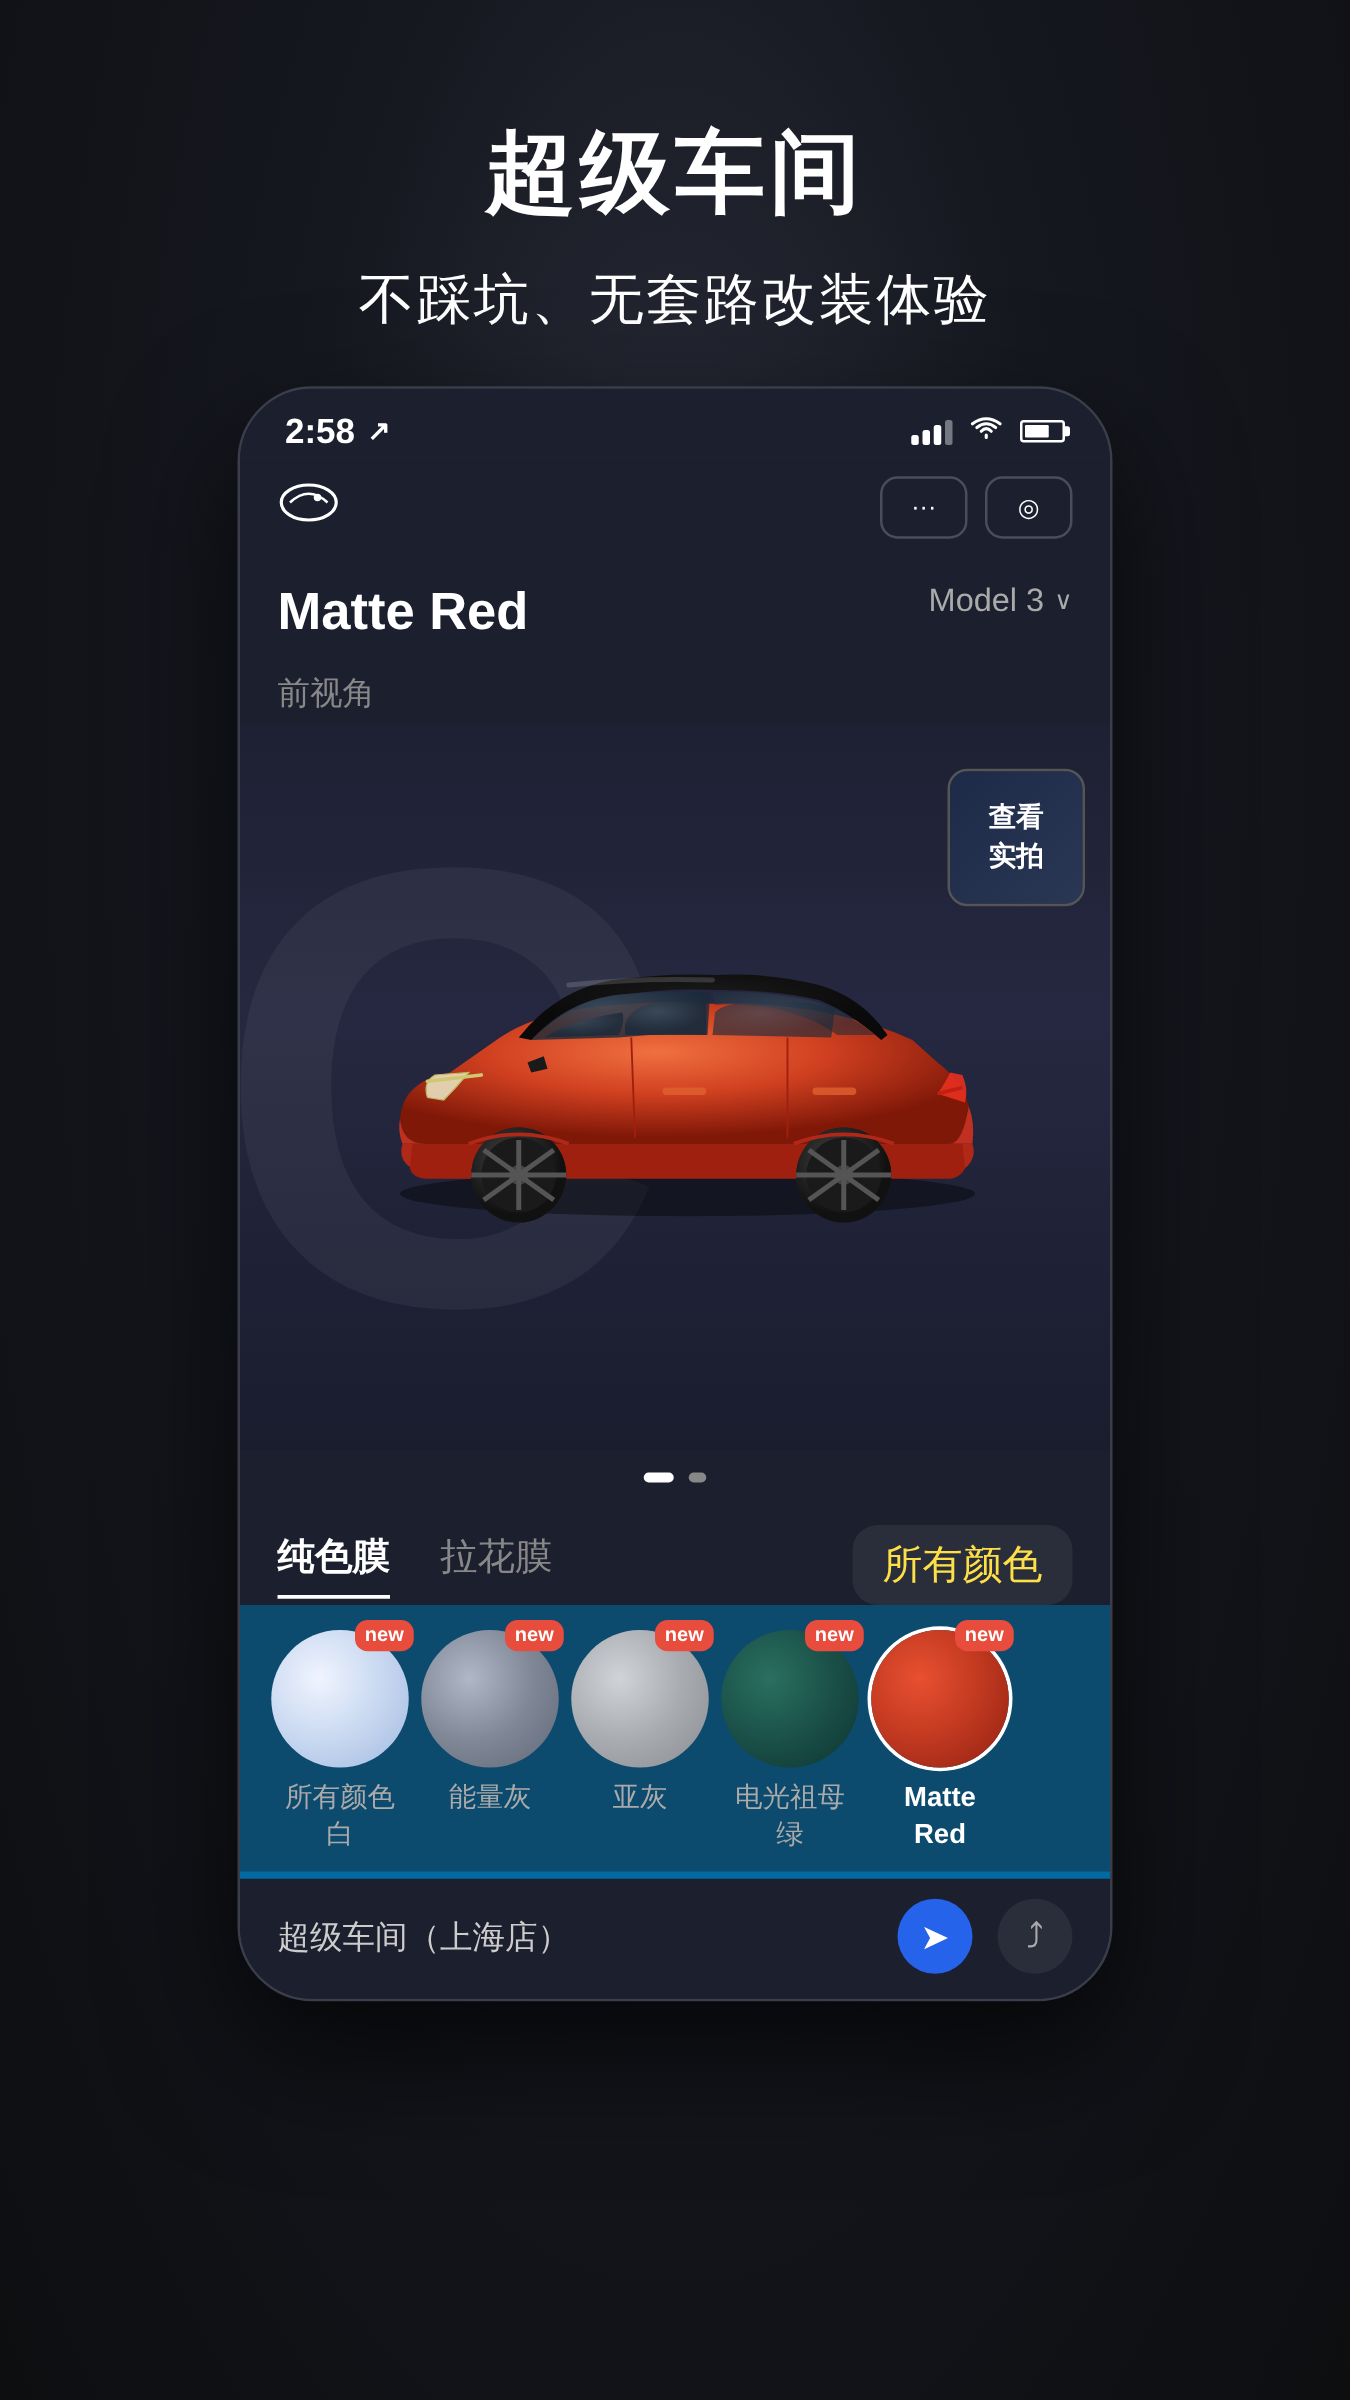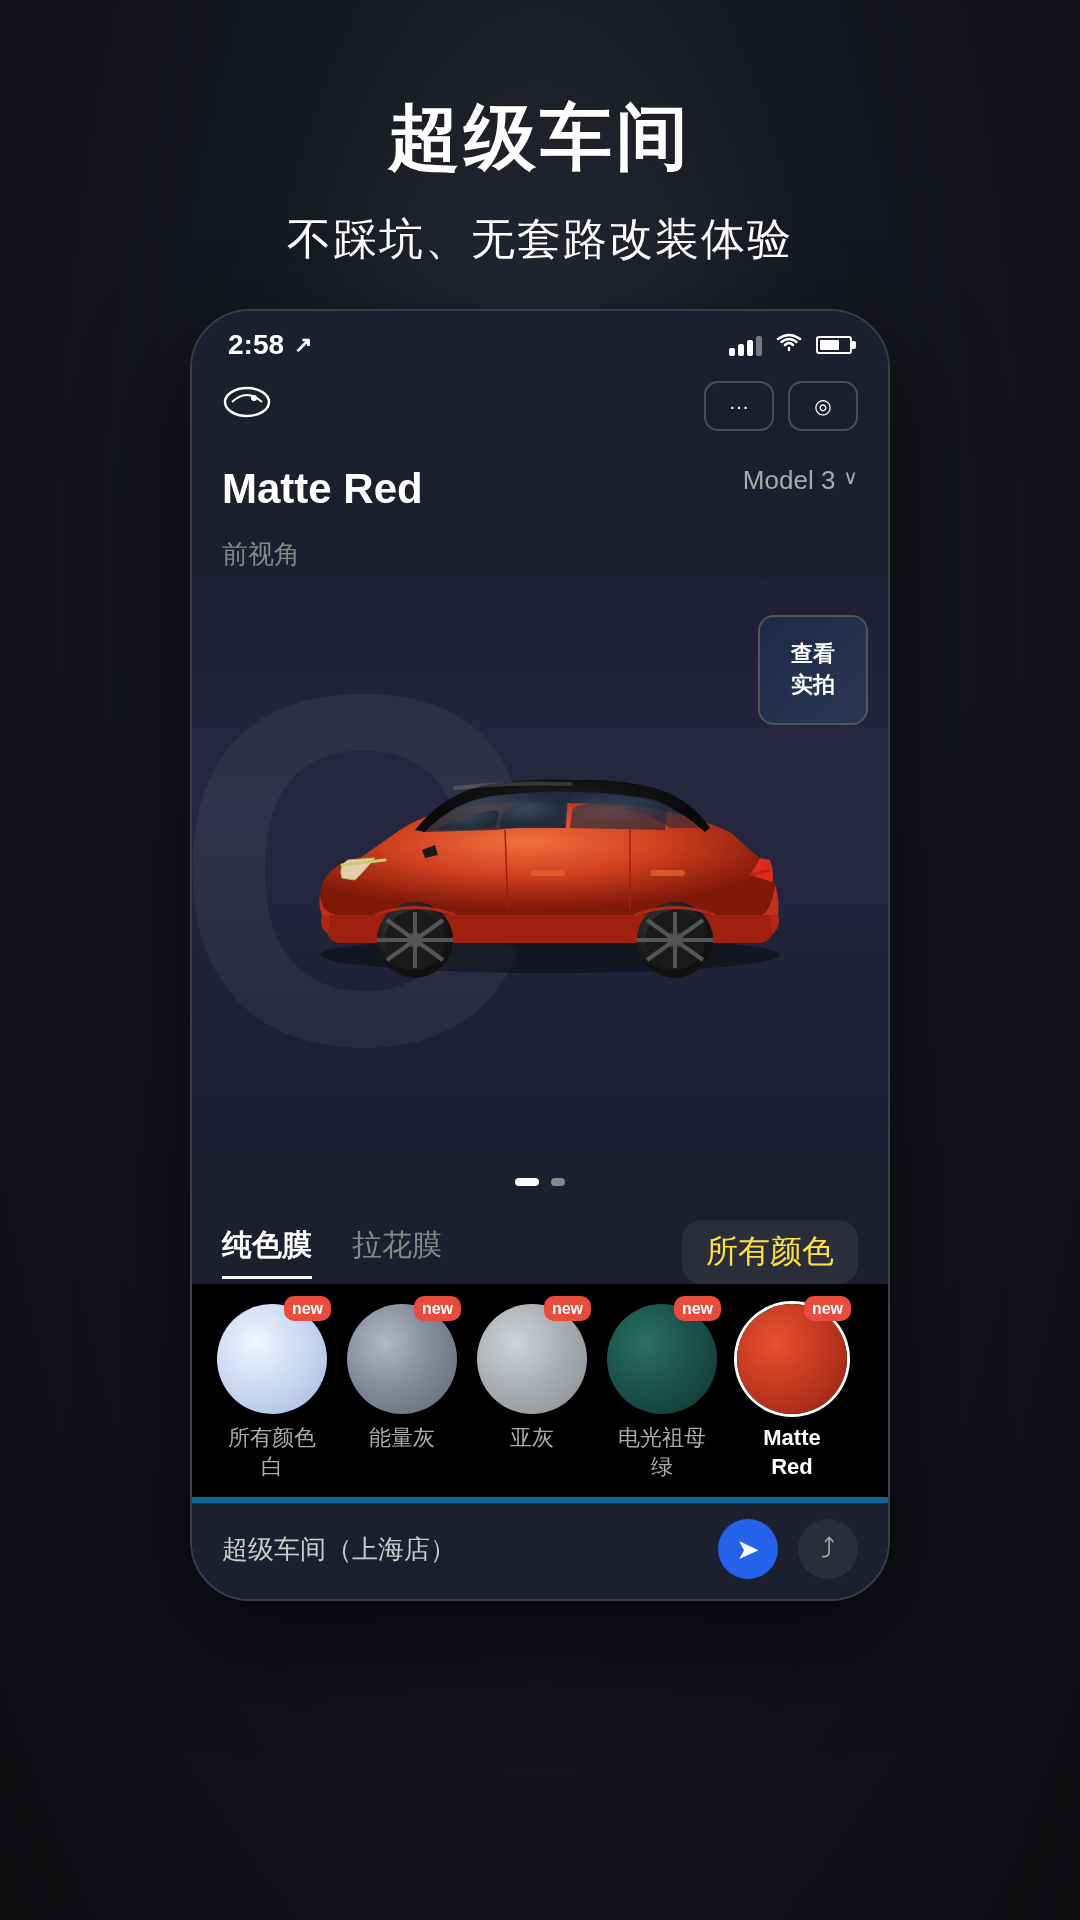--- a/index.html
+++ b/index.html
@@ -166,21 +166,21 @@
       font-size: 42px;
       font-weight: 700;
     }
     .car-angle {
       color: #888;
       font-size: 26px;
       margin-top: 24px;
     }
     .model-selector {
       display: flex;
-      align-items: flex-start;
+      align-items: center;
       gap: 8px;
       color: #aaa;
       font-size: 26px;
     }
     .model-chevron {
       color: #aaa;
       font-size: 20px;
     }
 
     
@@ -296,24 +296,23 @@
       border: none;
       border-radius: 20px;
       color: #fde047;
       font-size: 32px;
       padding: 10px 24px;
       cursor: pointer;
     }
 
     
     .color-swatches {
-      background: #000000;
+      background: #0c4a6e;
       padding: 20px 20px 16px;
       display: flex;
-      gap: 10px;
       overflow-x: auto;
     }
     .color-swatch-item {
       display: flex;
       flex-direction: column;
       align-items: center;
       gap: 10px;
       min-width: 120px;
       cursor: pointer;
     }

